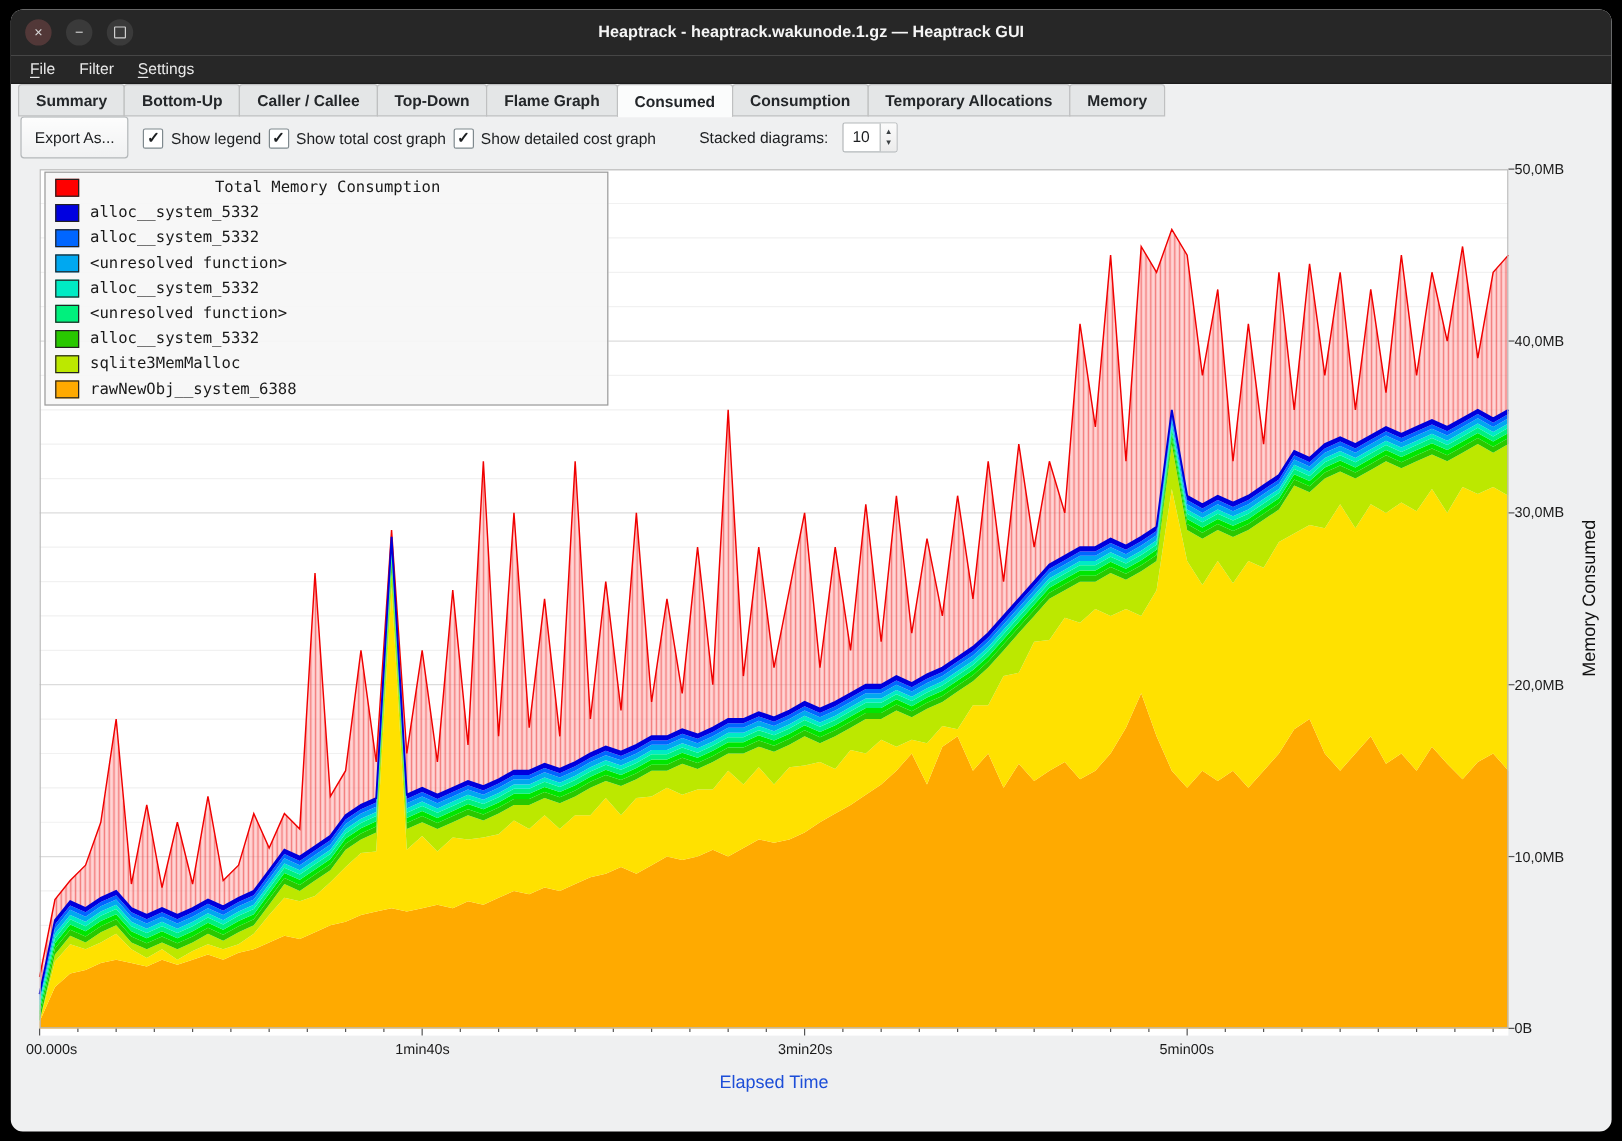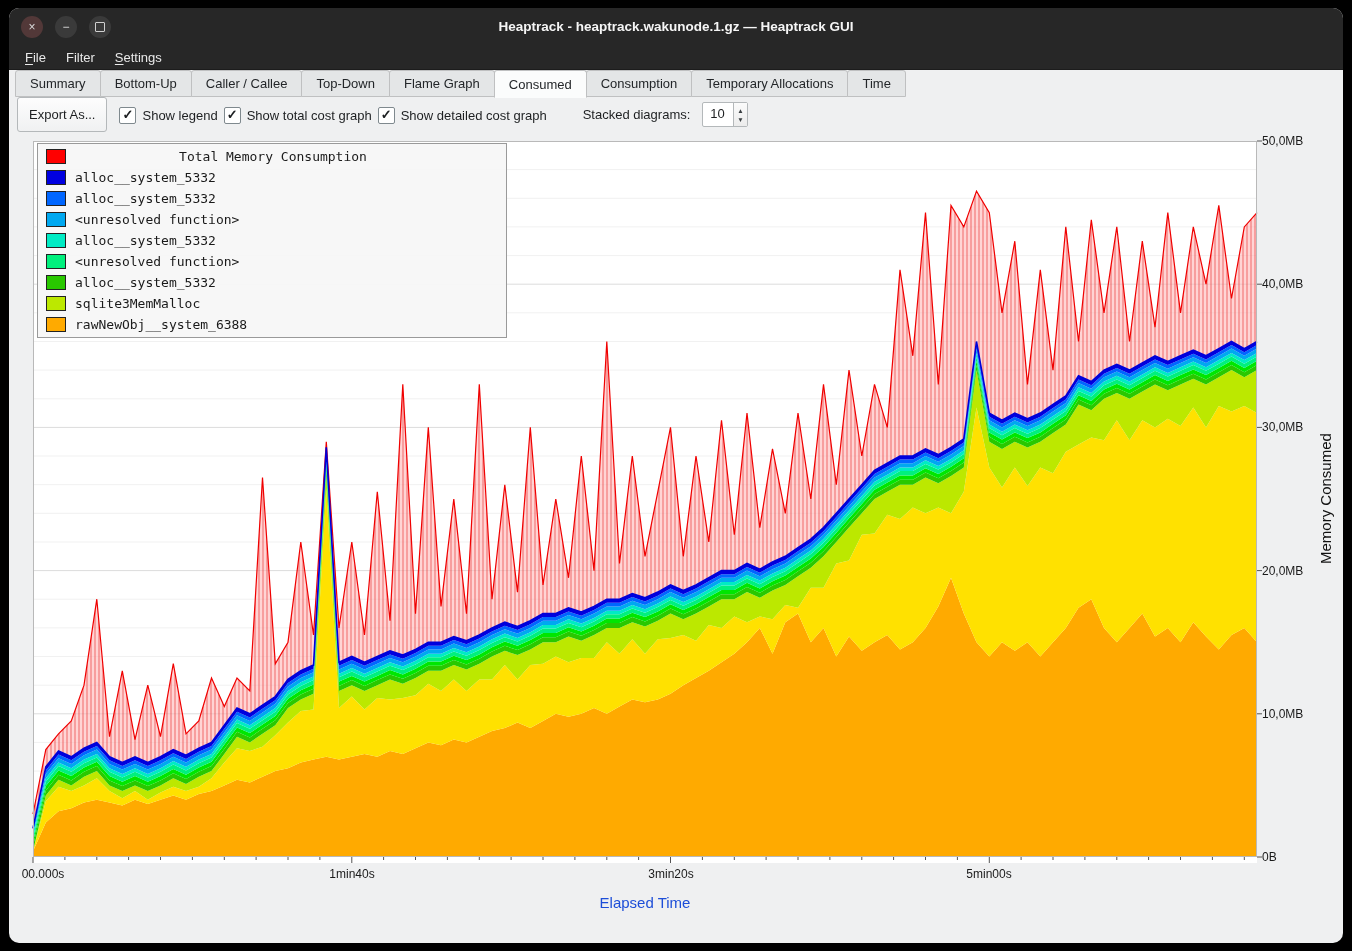--- a/index.html
+++ b/index.html
@@ -14,21 +14,21 @@
   .wbtn{width:22px;height:22px;border-radius:50%;background:#3a3a3a;display:flex;align-items:center;
     justify-content:center;color:#d8d8d8;font-size:12px;cursor:pointer;}
   .wbtn.close{background:#523838;}
   .maxsq{width:8px;height:8px;border:1.5px solid #d0d0d0;border-radius:1px;display:block;}
   
   .menubar{position:absolute;left:0;top:38px;width:100%;height:24px;background:#272727;
     border-bottom:1px solid #1c1c1c;display:flex;align-items:center;padding-left:6px;box-sizing:border-box;}
   .mitem{color:#e9e9e9;font-size:13px;padding:3px 10px;cursor:pointer;}
   .mitem u{text-underline-offset:2px;}
   
-  .tabbar{position:absolute;left:6px;top:62px;height:27px;display:flex;align-items:center;z-index:1;}
+  .tabbar{position:absolute;left:6px;top:62px;height:27px;display:flex;align-items:center;z-index:1;font-weight:bold;}
   .tab{display:inline-block;padding:5px 14px 5px 14px;font-size:13px;color:#232629;
     background:#e4e6e7;border:1px solid #bfc0c1;border-radius:3px 3px 0 0;margin-right:-1px;cursor:pointer;}
   .tab.active{background:#fbfcfc;position:relative;z-index:2;padding-top:6px;border-bottom:1px solid #fbfcfc;}
   
   .toolbar{position:absolute;left:8px;top:93px;height:27px;display:flex;align-items:center;gap:12px;}
   .btn{font-family:"Liberation Sans",sans-serif;font-size:13px;color:#1d1f21;height:35px;
     padding:2px 11px;background:linear-gradient(#fdfdfd,#f0f1f2);border:1px solid #b4b8ba;
     border-radius:3px;cursor:pointer;}
   .cbwrap{display:inline-flex;align-items:center;gap:6px;margin-right:6px;cursor:pointer;}
   .cbox{width:15px;height:15px;background:#fff;border:1px solid #7f898e;border-radius:2px;
@@ -85,21 +85,21 @@
 
   <div class="tabbar" id="tabbar">
       <span class="tab">Summary</span>
       <span class="tab">Bottom-Up</span>
       <span class="tab">Caller / Callee</span>
       <span class="tab">Top-Down</span>
       <span class="tab">Flame Graph</span>
       <span class="tab active">Consumed</span>
       <span class="tab">Consumption</span>
       <span class="tab">Temporary Allocations</span>
-      <span class="tab">Time</span>
+      <span class="tab">Memory</span>
     </div>
 
   <div class="toolbar">
     <button class="btn">Export As...</button>
     <span id="checks"><span class="cbwrap">
           <span class="cbox">✓</span>
           <span class="cblabel">Show legend</span>
         </span><span class="cbwrap">
           <span class="cbox">✓</span>
           <span class="cblabel">Show total cost graph</span>

